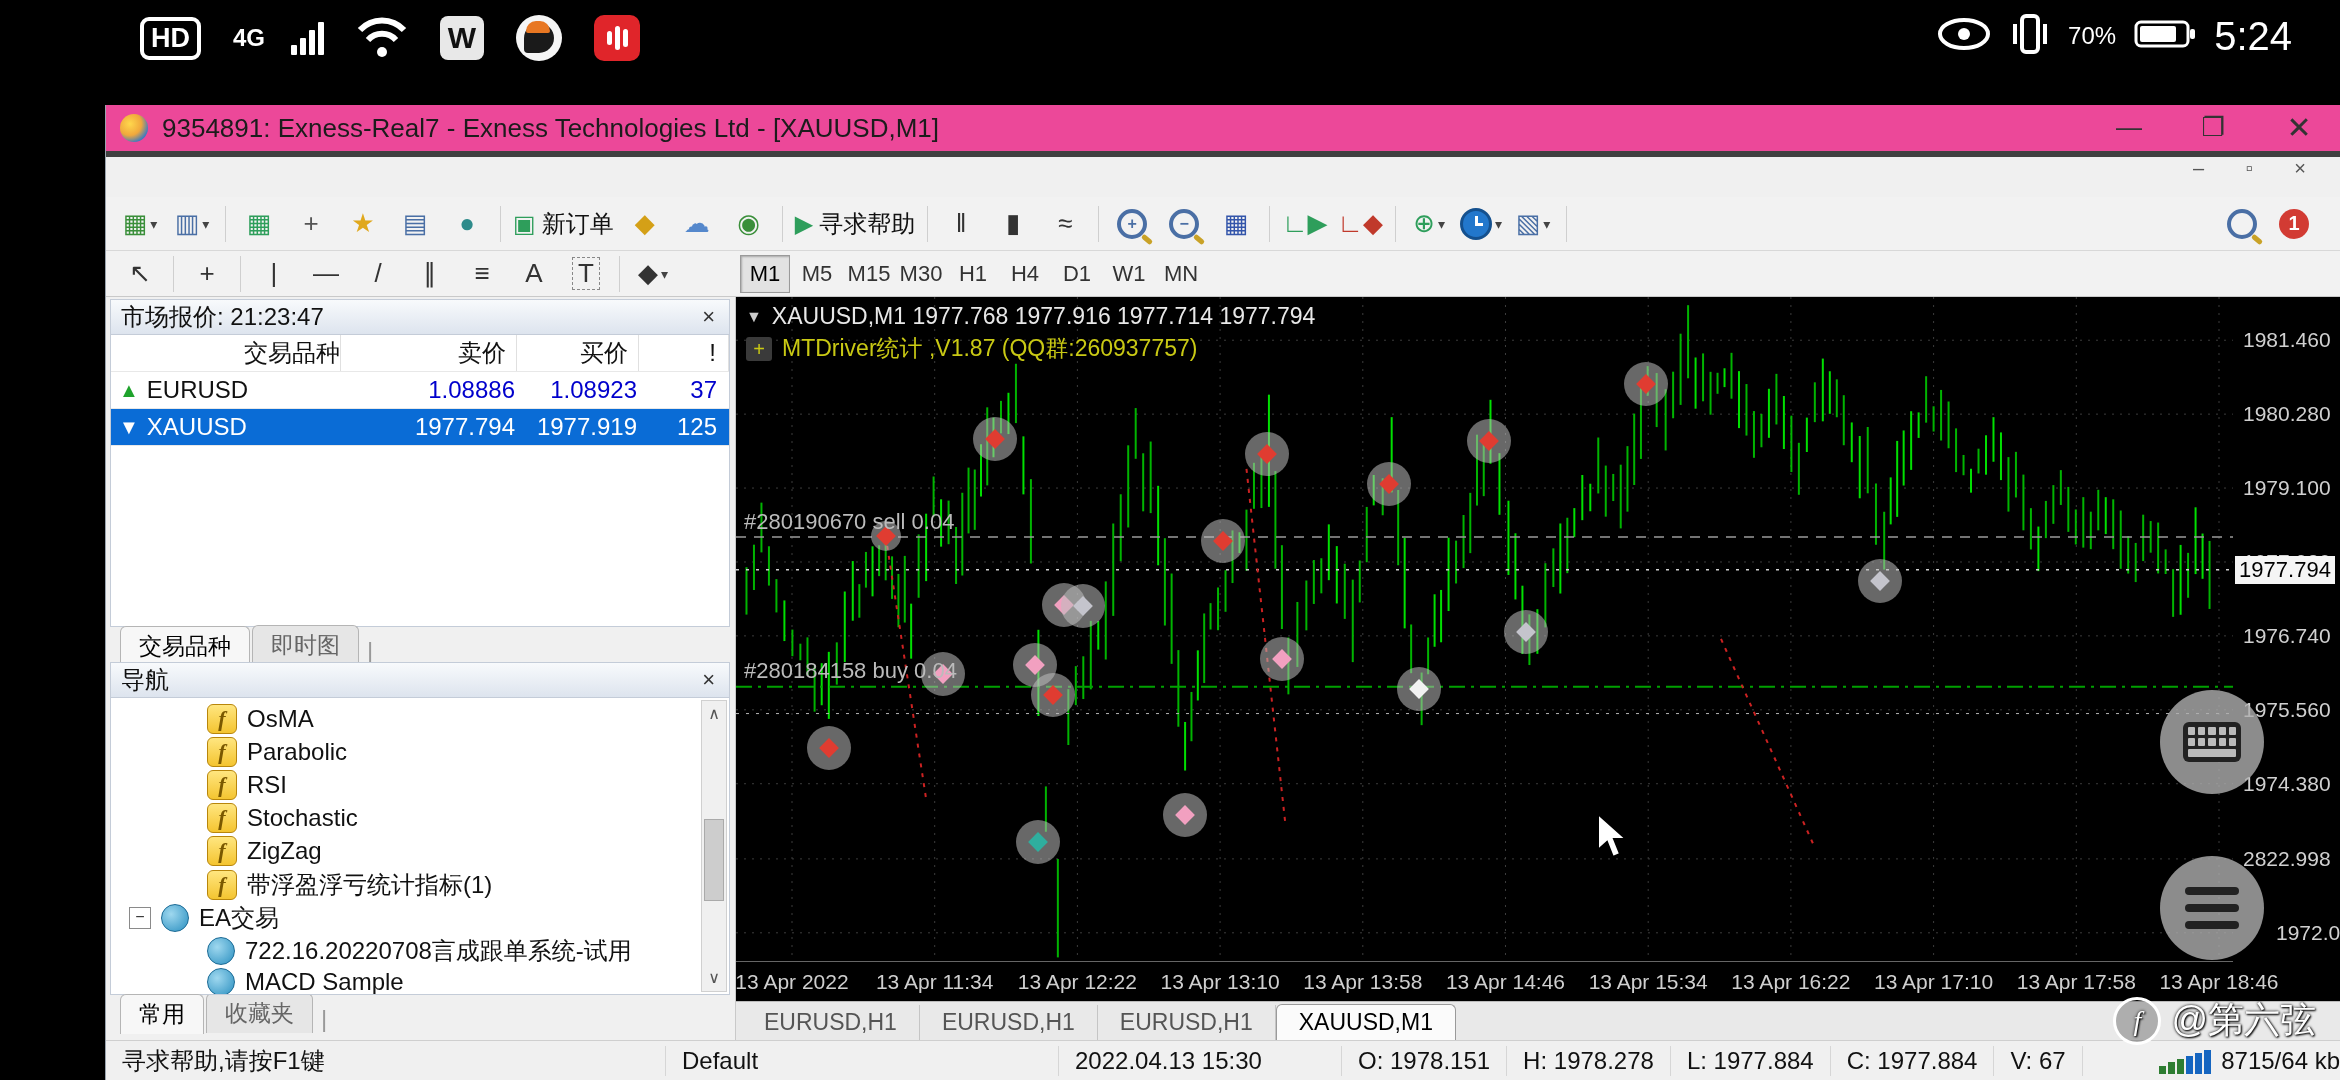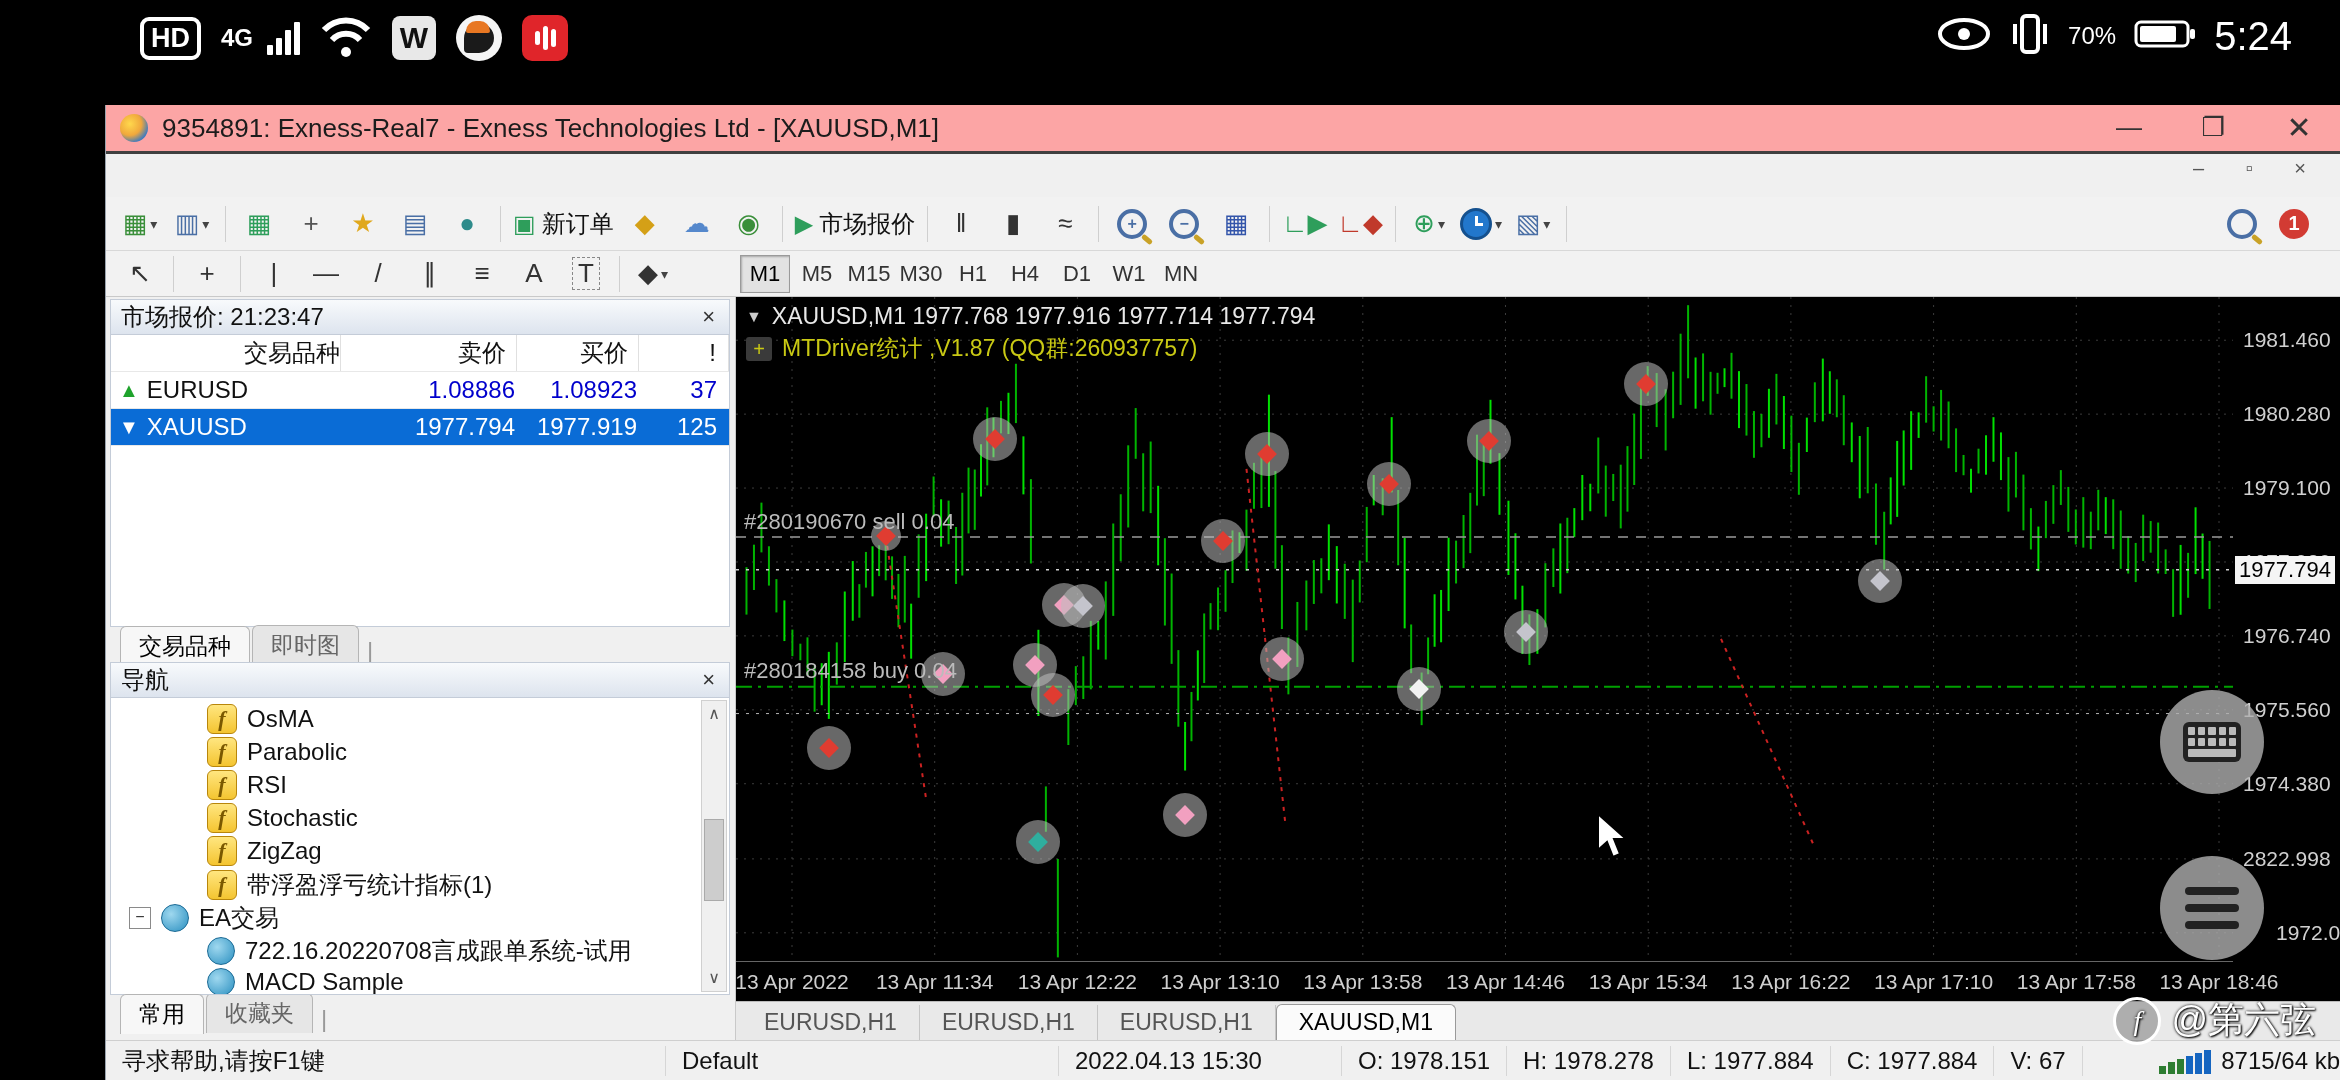--- a/index.html
+++ b/index.html
@@ -1,36 +1,36 @@
 <!DOCTYPE html>
 <html><head>
 <meta charset="utf-8">
 <style>
   html,body{margin:0;padding:0;background:#000;}
   #screen{position:relative;width:2340px;height:1080px;background:#000;overflow:hidden;
           font-family:"Liberation Sans","DejaVu Sans",sans-serif;color:#111;}
   
   #androidbar{position:absolute;left:0;top:0;width:2340px;height:76px;background:#000;color:#fff;}
-  .ab-left{position:absolute;left:140px;top:14px;display:flex;align-items:center;gap:20px;}
+  .ab-left{position:absolute;left:140px;top:14px;display:flex;align-items:center;gap:32px;}
   .ab-right{position:absolute;right:48px;top:12px;display:flex;align-items:center;gap:18px;}
   .hd-badge{border:4px solid #fff;border-radius:9px;font-size:27px;font-weight:bold;padding:2px 7px;}
   .fourg{font-size:24px;font-weight:bold;margin-right:-6px;}
   .sigbars{display:flex;align-items:flex-end;gap:3px;height:34px;}
   .sigbars i{display:block;width:6px;background:#fff;border-radius:1px;}
   .wps{width:44px;height:44px;background:#e8e8e8;color:#111;border-radius:8px;display:flex;align-items:center;justify-content:center;font-weight:bold;font-size:30px;}
   .toucan{width:46px;height:46px;background:#f5f5f5;border-radius:23px;position:relative;overflow:hidden;}
   .toucan i{position:absolute;left:8px;top:8px;width:30px;height:30px;background:#1a1a1a;border-radius:50% 50% 50% 4px;}
   .toucan b{position:absolute;left:10px;top:6px;width:24px;height:12px;background:#e87722;border-radius:10px 10px 2px 2px;}
   .redapp{width:46px;height:46px;background:#e0252a;border-radius:10px;display:flex;align-items:center;justify-content:center;gap:3px;}
   .redapp i{display:block;width:5px;background:#fff;border-radius:3px;}
   .ab-time{font-size:40px;color:#fff;}
   .ab-batt-text{font-size:24px;}
   
   #mt4{position:absolute;left:105px;top:105px;width:2235px;height:975px;background:#f0f0f0;border-left:1px solid #9aa3ad;box-sizing:border-box;}
-  #titlebar{position:absolute;left:0;top:0;width:100%;height:46px;background:#fca5a5;border-bottom:3px solid #404040;}
+  #titlebar{position:absolute;left:0;top:0;width:100%;height:46px;background:#ec4899;border-bottom:6px solid #404040;}
   #title-ico{position:absolute;left:14px;top:9px;width:28px;height:28px;border-radius:50%;
      background:radial-gradient(circle at 35% 35%,#ffd84d 0%,#f0a83c 45%,#3d7ac0 75%,#2c9f4b 100%);}
   #title-text{position:absolute;left:56px;top:8px;font-size:26px;color:#1c1c1c;}
   .win-btn{position:absolute;top:0;width:62px;height:45px;text-align:center;line-height:45px;font-size:26px;color:#333;}
   #menubar{position:absolute;left:0;top:46px;width:100%;height:45px;background:#f0f0f0;border-bottom:1px solid #dcdcdc;display:flex;align-items:center;padding-left:30px;box-sizing:border-box;}
   .menu-item{font-size:25px;color:#111;padding:6px 26px;}
   #mdi-ctrls{position:absolute;right:16px;top:52px;font-size:20px;color:#555;letter-spacing:18px;}
   
   #toolbar1{position:absolute;left:0;top:92px;width:100%;height:54px;background:#f2f2f2;border-bottom:1px solid #d8d8d8;display:flex;align-items:center;padding-left:8px;box-sizing:border-box;}
   #toolbar2{position:absolute;left:0;top:146px;width:100%;height:46px;background:#f2f2f2;border-bottom:1px solid #c9c9c9;display:flex;align-items:center;padding-left:8px;box-sizing:border-box;}
@@ -213,21 +213,21 @@
         </div>
         <div class="tbtn">
           <span style="color: rgb(85, 136, 204);">☁</span>
         </div>
         <div class="tbtn">
           <span style="color: rgb(58, 143, 58);">◉</span>
         </div>
         <span class="tsep"></span>
         <div class="tbtn label">
           <span style="color: rgb(46, 158, 91);">▶</span>
-          <span>市场报价</span>
+          <span>寻求帮助</span>
         </div>
         <span class="tsep"></span>
         <div class="tbtn">
           <span style="color: rgb(51, 51, 51);">‖</span>
         </div>
         <div class="tbtn">
           <span style="color: rgb(51, 51, 51);">▮</span>
         </div>
         <div class="tbtn">
           <span style="color: rgb(51, 51, 51);">≈</span>

